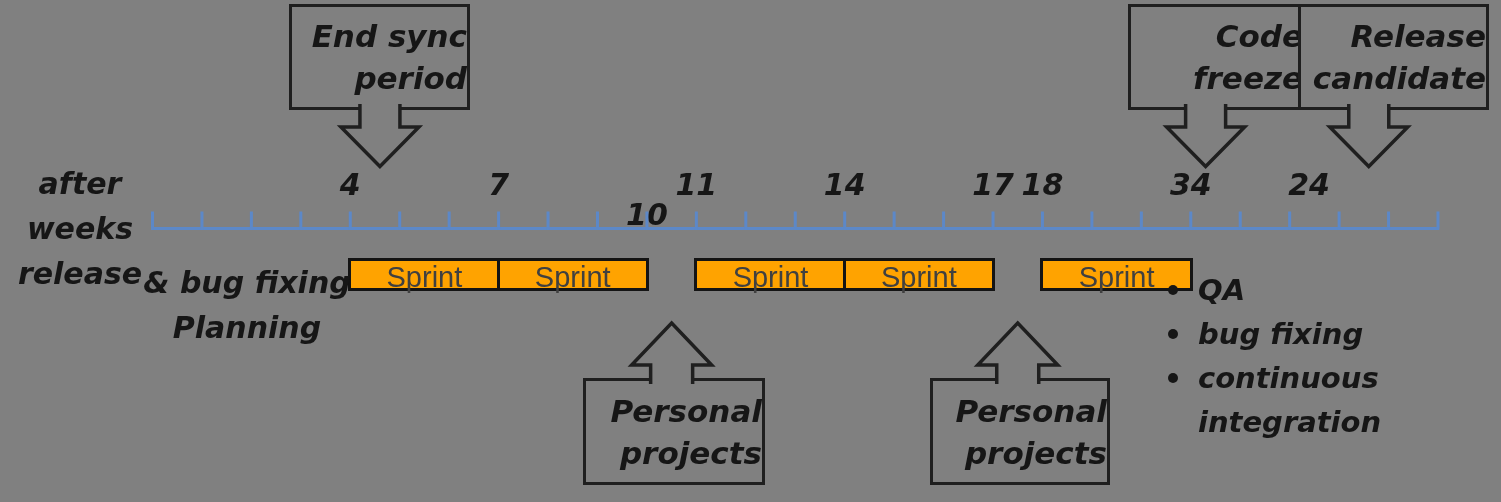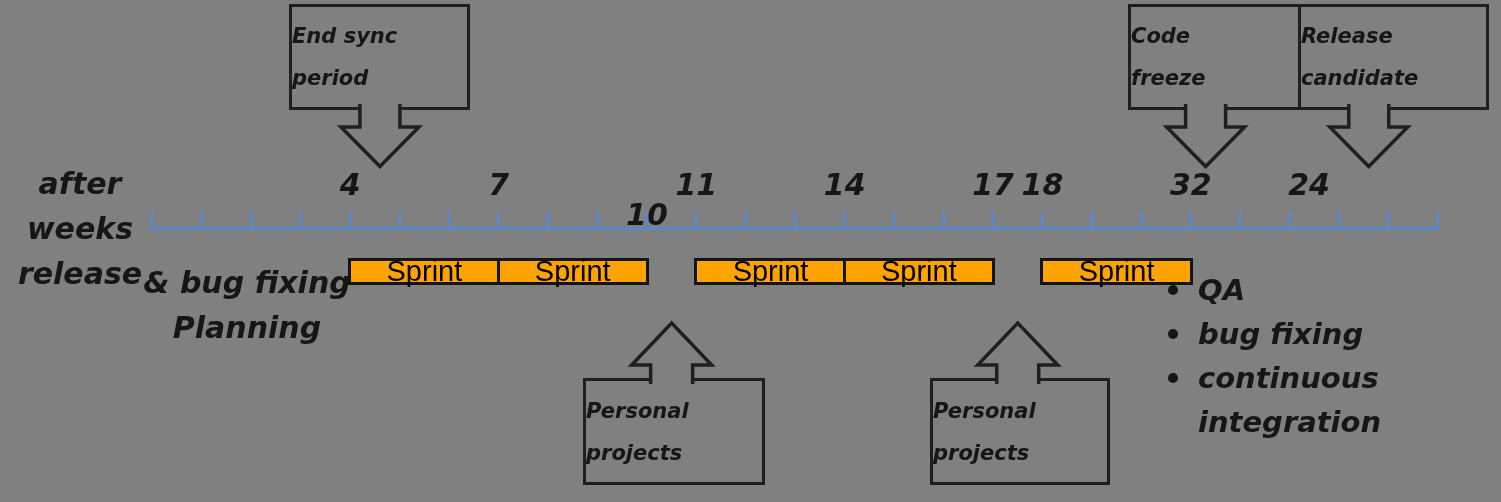--- a/index.html
+++ b/index.html
@@ -7,39 +7,39 @@
     --orange:#FFA300; --blue:#5C88C8;
   }
   html,body{margin:0;padding:0;background:#666;}
   .canvas{
     position:relative; width:1501px; height:502px; background:var(--bg);
     overflow:hidden; font-family:"DejaVu Sans", sans-serif; color:var(--text);
   }
   .shape-layer{position:absolute; left:0; top:0; z-index:5; pointer-events:none;}
   .milestone-box{
     position:absolute; box-sizing:border-box; border:3.5px solid var(--outline);
-    background:var(--bg); display:flex; flex-direction:column; align-items:flex-start;
+    background:var(--bg); display:flex; flex-direction:column; align-items:flex-end;
     justify-content:center; text-align:center; z-index:1;
-    font-weight:bold; font-style:italic; font-size:21px; line-height:42px;
+    font-weight:bold; font-style:italic; font-size:31px; line-height:42px;
     white-space:nowrap;
   }
   .caption{
     position:absolute; text-align:center; font-weight:bold; font-style:italic;
     font-size:30px; line-height:45px; z-index:2; white-space:nowrap;
   }
   .week-label{
     position:absolute; top:167px; transform:translateX(-50%);
     font-weight:bold; font-style:italic; font-size:30px; z-index:2;
   }
   .sprint-box{
-    position:absolute; top:258px; height:27px; box-sizing:border-box;
+    position:absolute; top:258px; height:33px; box-sizing:border-box;
     border:3.5px solid #141414; background:var(--orange);
-    display:flex; align-items:center; justify-content:center; z-index:1;
+    display:flex; align-items:flex-start; justify-content:center; z-index:1;
     font-family:"Liberation Sans", sans-serif; font-size:29px; font-style:normal;
-    font-weight:normal; color:#000000;
+    font-weight:normal; color:#404040;
   }
   .bullet-list{
     position:absolute; left:1136px; top:256px; width:240px; margin:12px; padding:0;
     list-style:none; font-weight:bold; font-style:italic; font-size:29px;
     line-height:44px; z-index:2;
   }
   .bullet-list li{position:relative; padding-left:50px;}
   .bullet-list li::before{
     content:""; position:absolute; left:20px; top:17px; width:10px; height:10px;
     border-radius:50%; background:var(--text);
@@ -90,21 +90,21 @@
       <div>release</div>
     </div>
   <div id="week-labels">
       <div class="week-label" style="left: 350.268px;">4</div>
       <div class="week-label" style="left: 498.594px;">7</div>
       <div class="week-label" style="left: 646.92px; margin-top: 30px;">10</div>
       <div class="week-label" style="left: 696.362px;">11</div>
       <div class="week-label" style="left: 844.688px;">14</div>
       <div class="week-label" style="left: 993.014px;">17</div>
       <div class="week-label" style="left: 1042.46px; text-align: right;">18</div>
-      <div class="week-label" style="left: 1190.78px;">32</div>
+      <div class="week-label" style="left: 1190.78px;">34</div>
       <div class="week-label" style="left: 1309px;">24</div>
     </div>
   <div id="milestones-top">
       <div class="milestone-box" style="left: 289px; top: 4px; width: 181px; height: 106px;">
         <div>End sync</div>
         <div>period</div>
       </div>
       <div class="milestone-box" style="left: 1128px; top: 4px; width: 178px; height: 106px;">
         <div>Code</div>
         <div>freeze</div>

